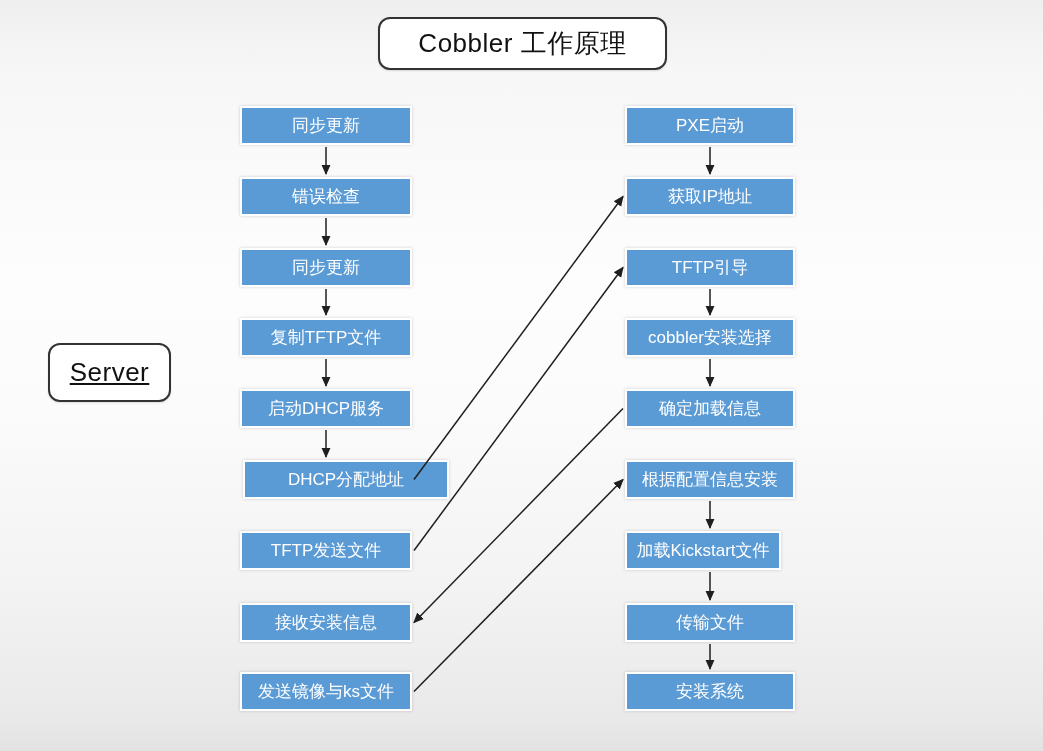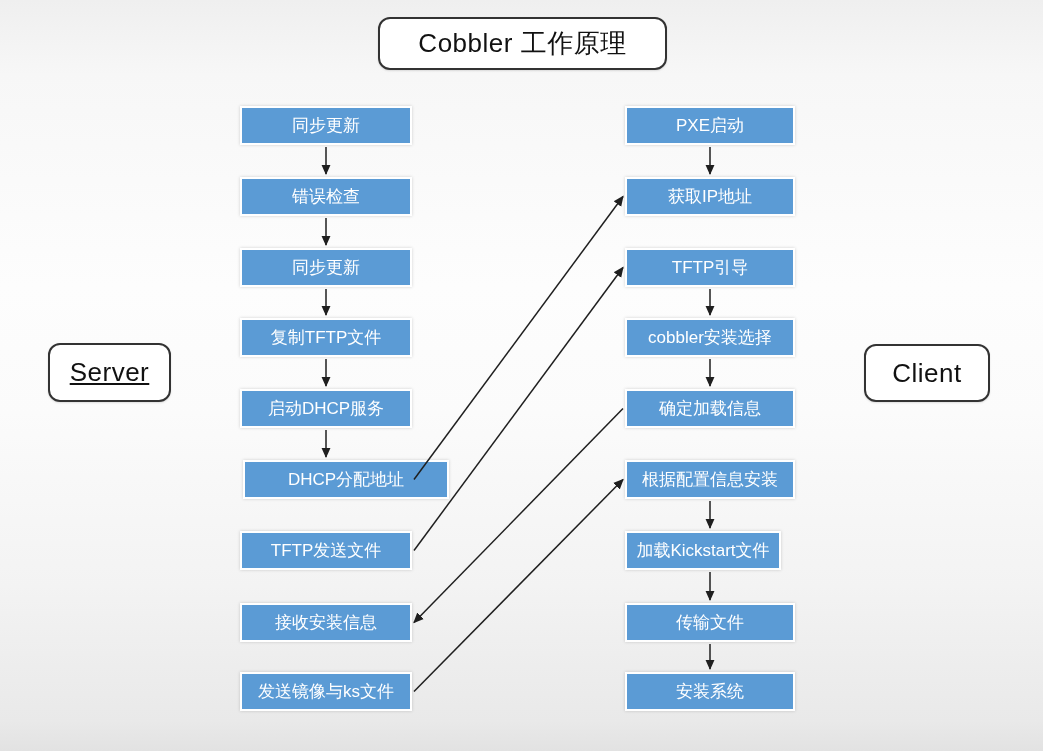--- a/index.html
+++ b/index.html
@@ -36,21 +36,20 @@
 </style>
 </head>
 <body>
 
 <div class="canvas">
 
   <div class="rounded-label" id="title-box">Cobbler 工作原理</div>
 
   <div class="rounded-label" id="server-box">Server</div>
 
-  <div class="rounded-label" id="client-box">Client</div>
 
   <div id="steps-layer">
       <div class="step" style="left: 240px; top: 106px; width: 172px; height: 39px;">同步更新</div>
       <div class="step" style="left: 240px; top: 177px; width: 172px; height: 39px;">错误检查</div>
       <div class="step" style="left: 240px; top: 248px; width: 172px; height: 39px;">同步更新</div>
       <div class="step" style="left: 240px; top: 318px; width: 172px; height: 39px;">复制TFTP文件</div>
       <div class="step" style="left: 240px; top: 389px; width: 172px; height: 39px;">启动DHCP服务</div>
       <div class="step" style="left: 243px; top: 460px; width: 206px; height: 39px;">DHCP分配地址</div>
       <div class="step" style="left: 240px; top: 531px; width: 172px; height: 39px;">TFTP发送文件</div>
       <div class="step" style="left: 240px; top: 603px; width: 172px; height: 39px;">接收安装信息</div>

